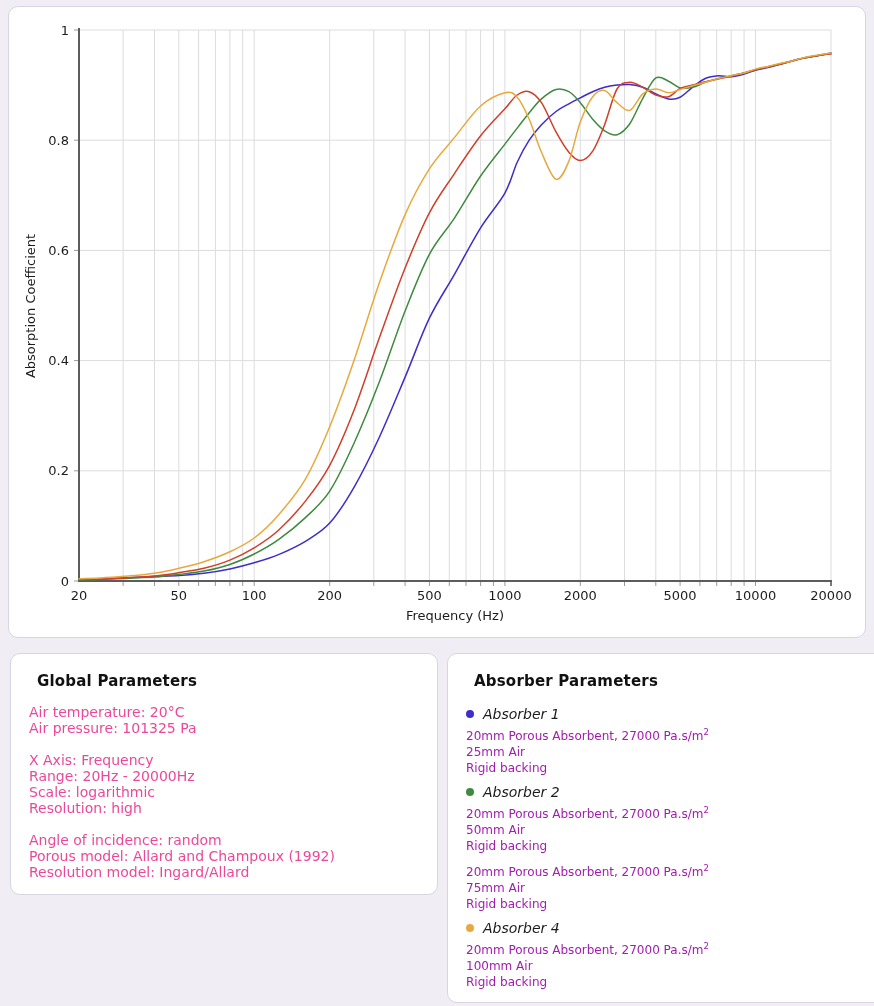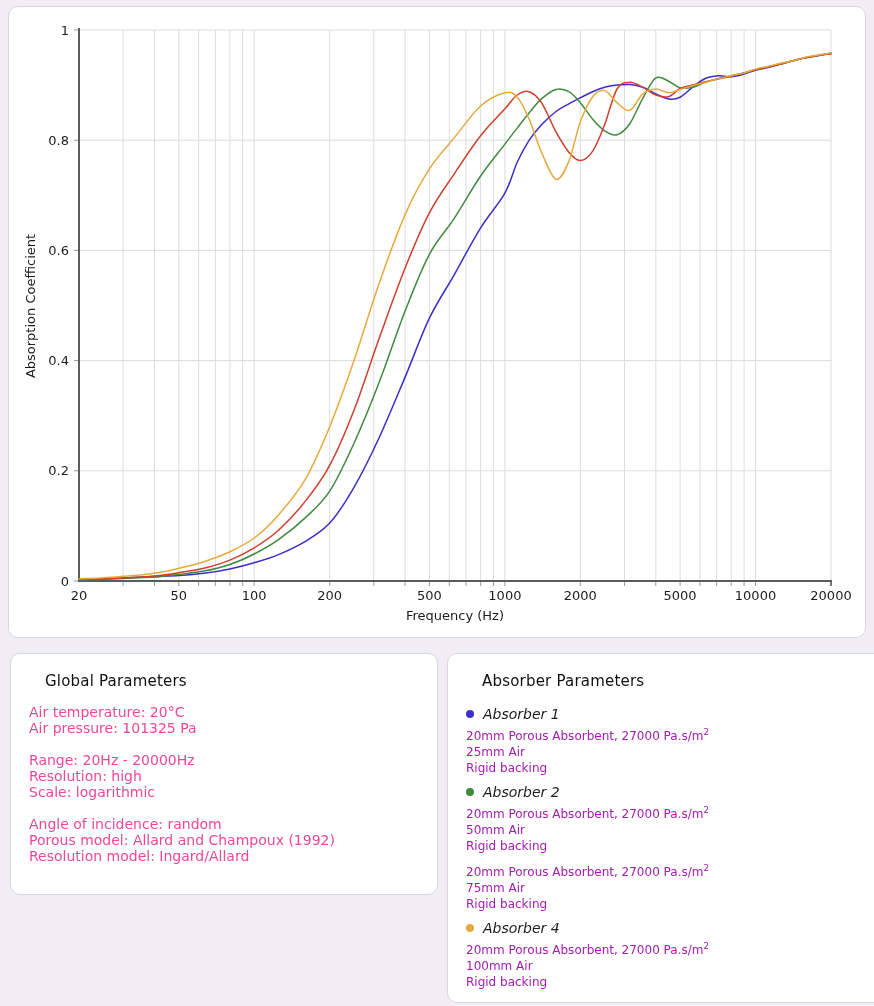--- a/index.html
+++ b/index.html
@@ -15,22 +15,22 @@
     position:absolute;
     background:#ffffff;
     border:1px solid #d9d5e0;
     border-radius:10px;
     box-sizing:border-box;
   }
   #chart-card{left:8px;top:6px;width:858px;height:632px;}
   #global-card{left:10px;top:653px;width:428px;height:242px;padding:16px 18px;}
   #absorber-card{left:447px;top:653px;width:493px;height:350px;padding:16px 18px;}
   .panel-title{
-    font-size:15px;font-weight:normal;color:#111;
-    margin:2px 0 14px 16px;letter-spacing:0.2px;
+    font-size:15px;font-weight:bold;color:#111;
+    margin:2px 0 14px 8px;letter-spacing:0.2px;
   }
   .param-group{margin-bottom:16px;}
   .param-line{font-size:14px;line-height:16px;color:#ec4899;}
   .legend-item{margin-top:6px;}
   .legend-head{display:flex;align-items:center;font-size:14px;line-height:20px;font-style:italic;}
   .legend-bullet{
     width:8px;height:8px;border-radius:50%;
     margin-right:9px;flex:0 0 auto;background:#888;
   }
   .legend-line{font-size:12px;line-height:16px;color:#a21caf;}
@@ -135,23 +135,24 @@
       </svg></div>
 </div>
 
 <div id="global-card" class="card">
   <div class="panel-title">Global Parameters</div>
   <div class="param-group">
     <div class="param-line">Air temperature: 20°C</div>
     <div class="param-line">Air pressure: 101325 Pa</div>
   </div>
   <div class="param-group">
+    <div class="param-line">X Axis: Frequency</div>
     <div class="param-line">Range: 20Hz - 20000Hz</div>
+    <div class="param-line">Scale: logarithmic</div>
     <div class="param-line">Resolution: high</div>
-    <div class="param-line">Scale: logarithmic</div>
   </div>
   <div class="param-group">
     <div class="param-line">Angle of incidence: random</div>
     <div class="param-line">Porous model: Allard and Champoux (1992)</div>
     <div class="param-line">Resolution model: Ingard/Allard</div>
   </div>
 </div>
 
 <div id="absorber-card" class="card">
   <div class="panel-title">Absorber Parameters</div>

